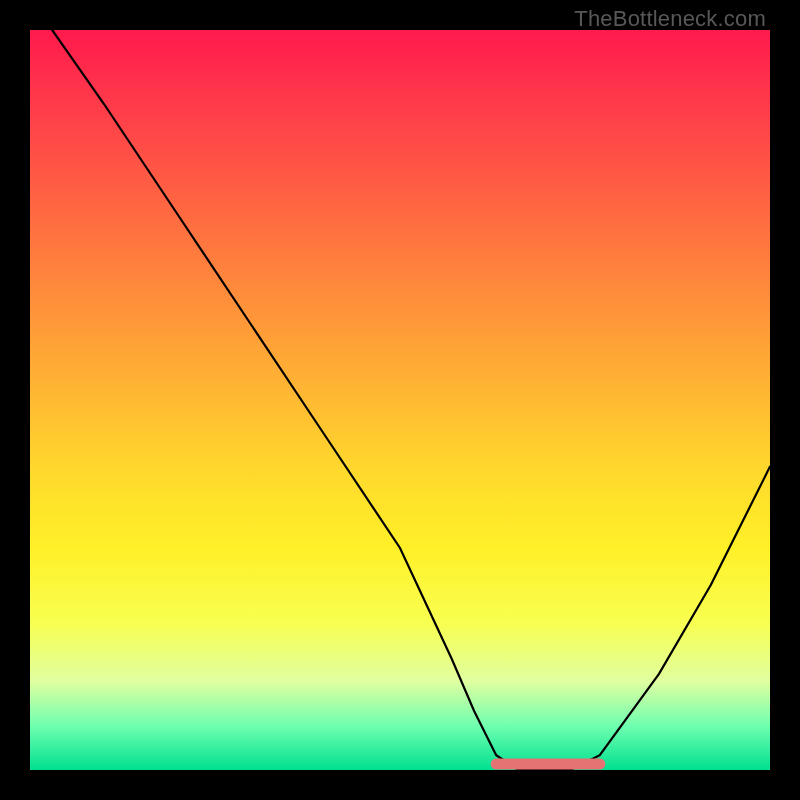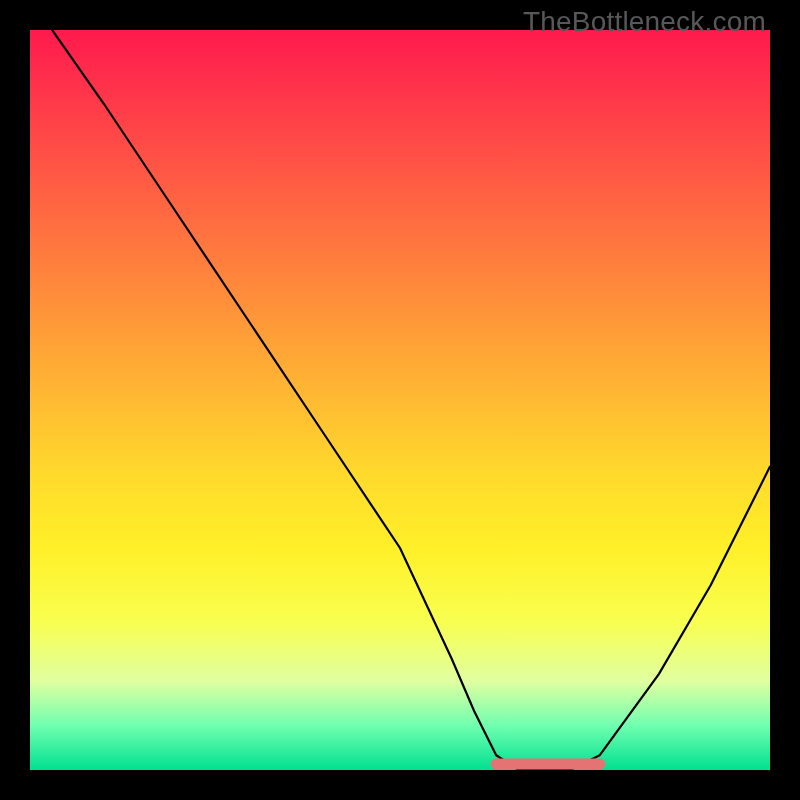--- a/index.html
+++ b/index.html
@@ -29,21 +29,21 @@
       #e0ffa0 88%,
       #70ffb0 94%,
       #00e090 100%
     );
   }
   .watermark {
     position: absolute;
     top: 6px;
     right: 34px;
     font-family: Arial, Helvetica, sans-serif;
-    font-size: 28px;
+    font-size: 22px;
     font-weight: 500;
     color: #58585a;
     letter-spacing: 0.2px;
   }
   svg.curve {
     position: absolute;
     left: 0;
     top: 0;
     width: 740px;
     height: 740px;

